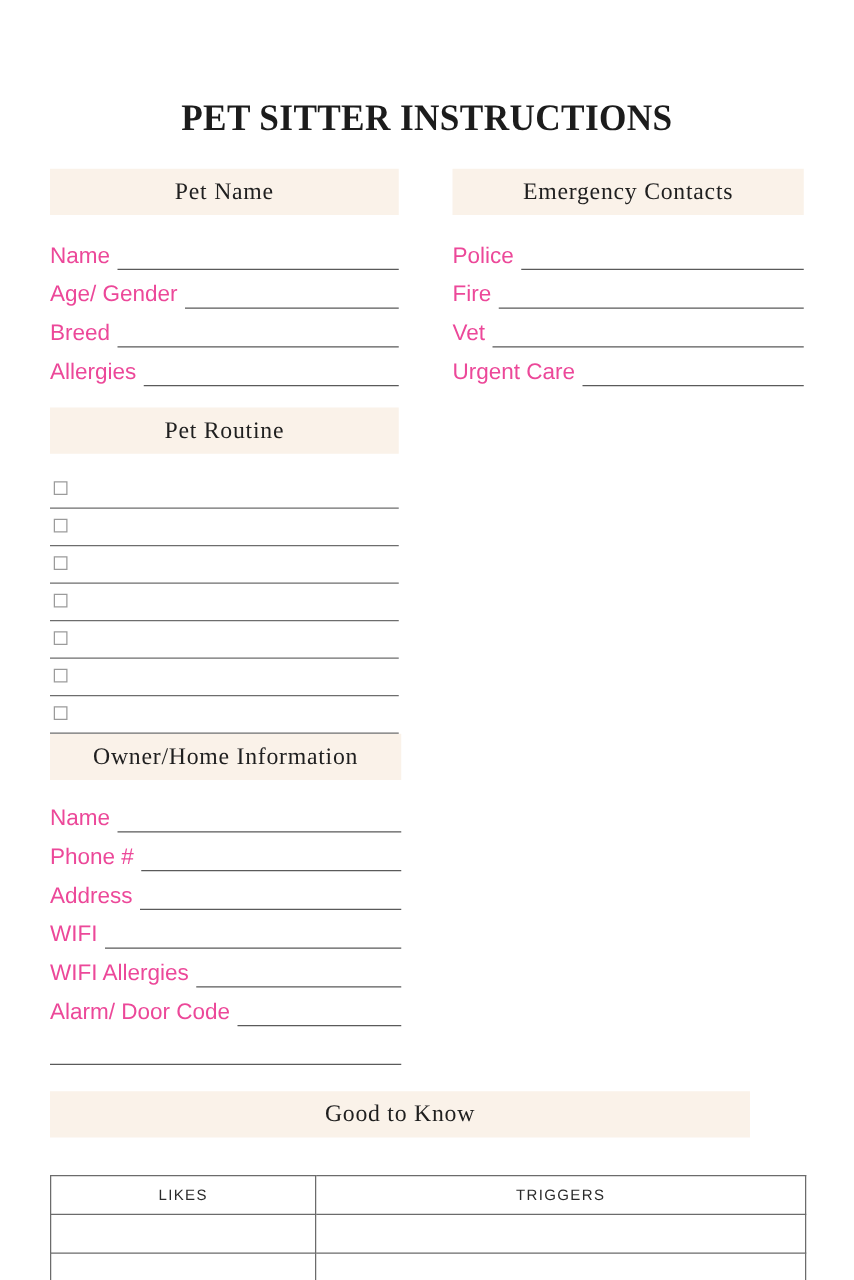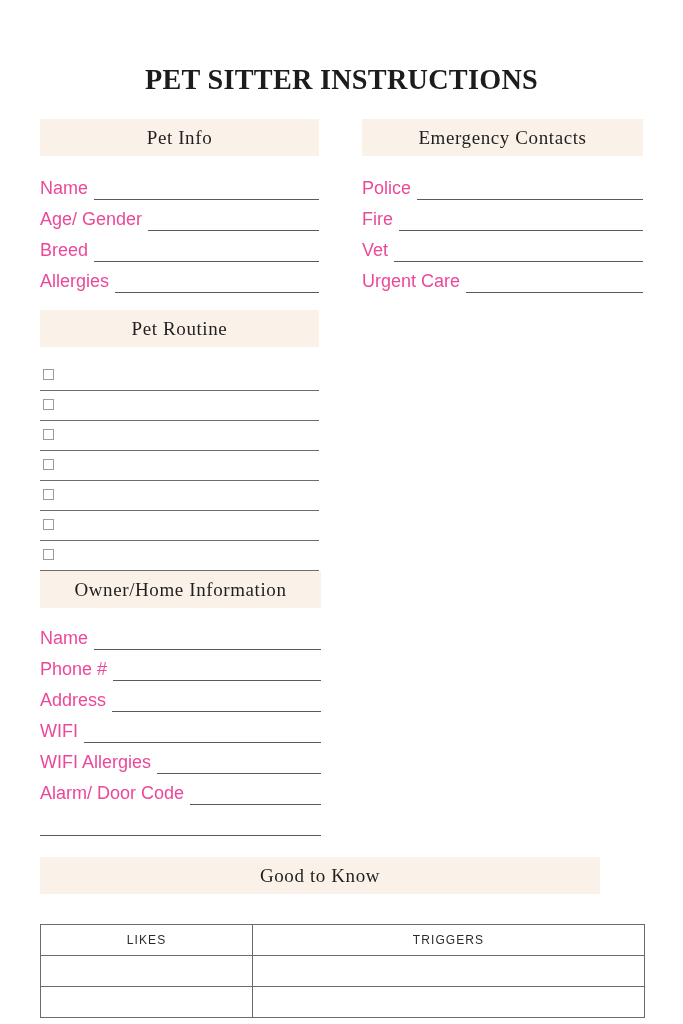--- a/index.html
+++ b/index.html
@@ -13,21 +13,21 @@
     font-family: "Liberation Sans", sans-serif;
     color: #2b2b2b;
     overflow: hidden;
     position: relative;
   }
 
   .page {
     width: 683px;
     height: 1024px;
     box-sizing: border-box;
-    padding: 0 40px;
+    padding: 16px 40px;
     position: relative;
   }
 
   
   .doc-title {
     text-align: center;
     font-family: "Liberation Serif", "DejaVu Serif", serif;
     font-weight: bold;
     font-size: 30px;
     letter-spacing: 0.3px;
@@ -150,21 +150,21 @@
 </head>
 <body>
 
 <div class="page">
 
   <h1 class="doc-title">PET SITTER INSTRUCTIONS</h1>
 
   <div class="cols">
 
     <div class="col-left">
-      <div class="band">Pet Info</div>
+      <div class="band">Pet Name</div>
       <div class="fields">
         <div class="field-row">
           <span class="field-label">Name</span>
           <span class="field-rule"></span>
         </div>
         <div class="field-row">
           <span class="field-label">Age/ Gender</span>
           <span class="field-rule"></span>
         </div>
         <div class="field-row">

